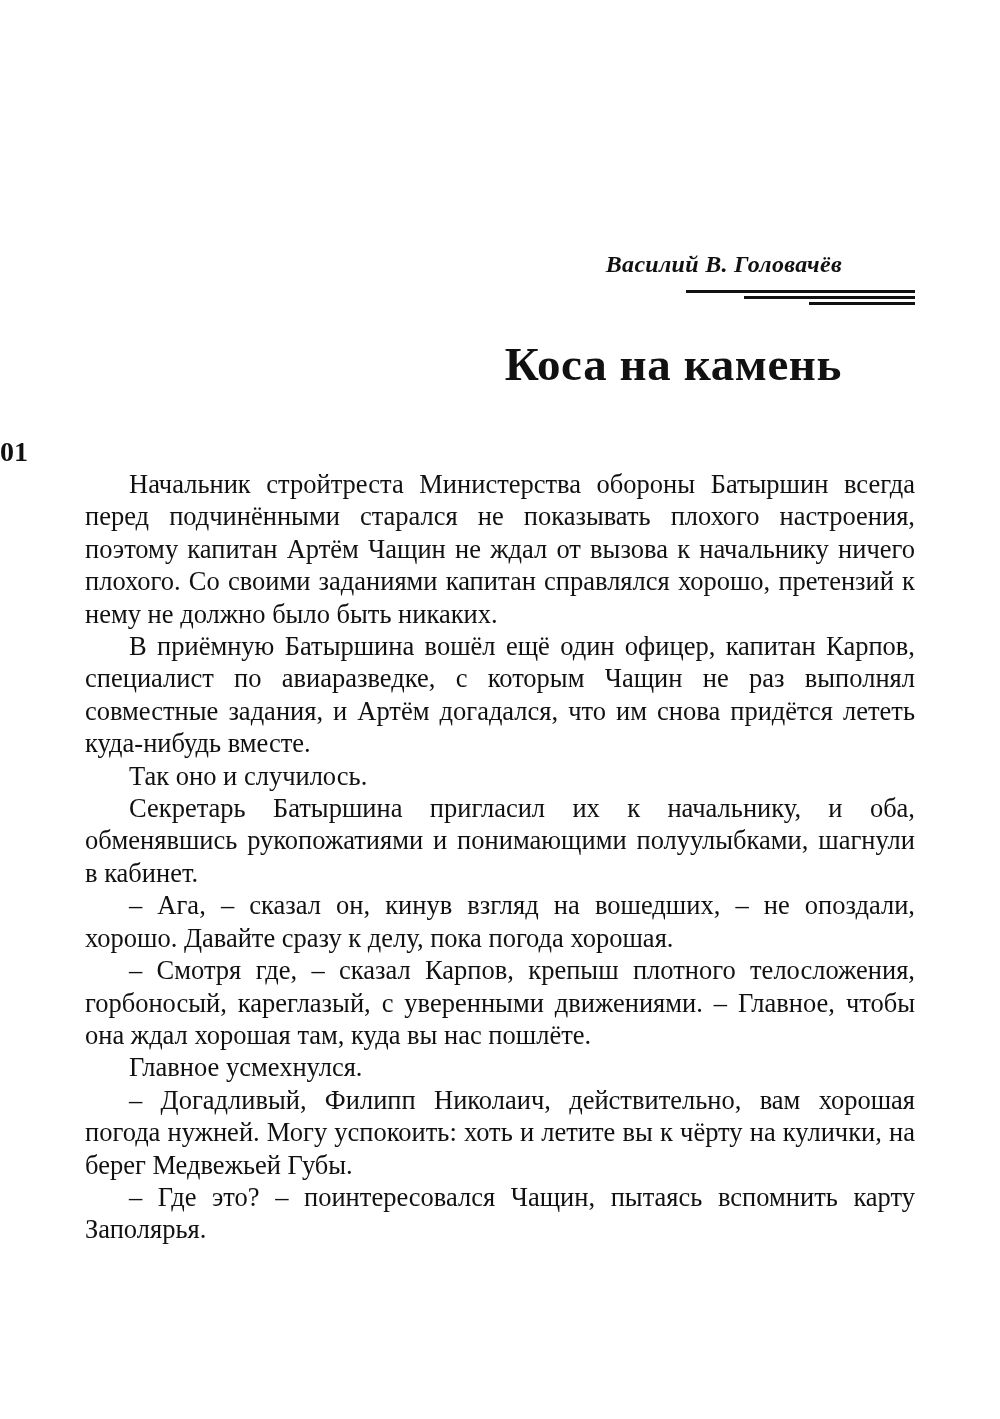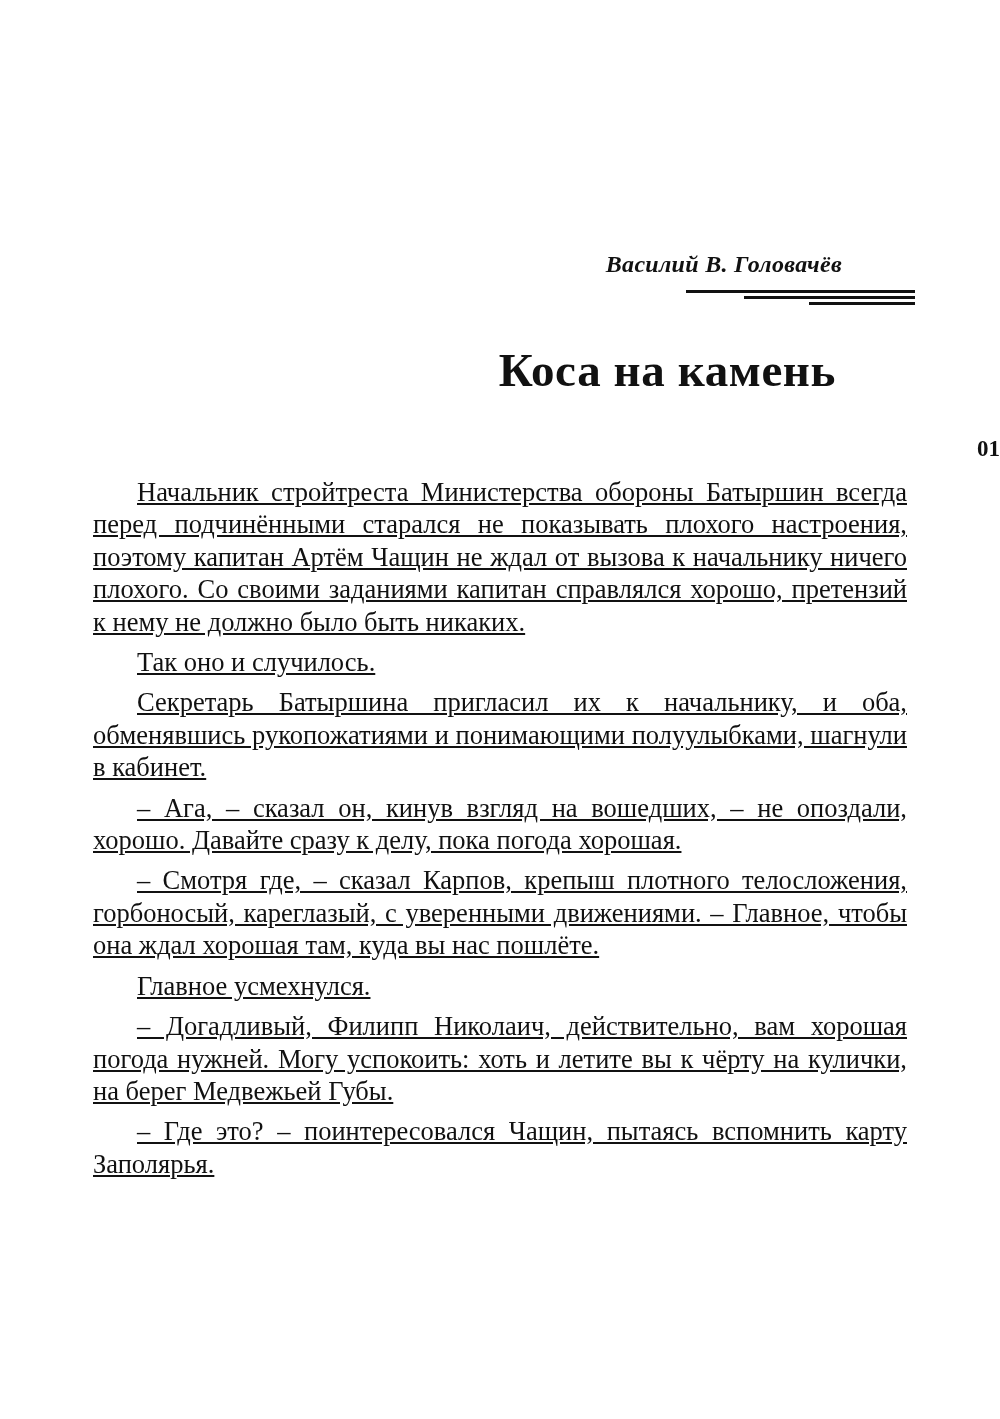--- a/index.html
+++ b/index.html
@@ -45,55 +45,55 @@
     font-size: 47px;
     font-weight: bold;
     letter-spacing: 0.6px;
     white-space: nowrap;
   }
   .chapter {
     position: absolute;
     left: 0;
     width: 1000px;
     top: 432px;
-    text-align: right;
-    font-size: 23px;
+    text-align: left;
+    font-size: 28px;
     font-weight: bold;
   }
   .body-text {
     position: absolute;
     left: 85px;
     top: 464px;
     width: 830px;
     font-size: 26.5px;
     line-height: 32.4px;
     text-align: justify;
   }
   .body-text p {
-    margin: 8px;
+    margin: 0;
     text-indent: 44px;
-    text-decoration: underline;
   }
 </style>
 </head>
 <body>
 
 <div class="page">
   <div class="author">Василий В. Головачёв</div>
 
   <div class="rule rule-1"></div>
   <div class="rule rule-2"></div>
   <div class="rule rule-3"></div>
 
-  <h1 class="title" style="margin:6px;">Коса на камень</h1>
+  <h1 class="title" style="margin:0;">Коса на камень</h1>
 
   <div class="chapter">01</div>
 
   <div class="body-text">
     <p>Начальник стройтреста Министерства обороны Батыршин всегда перед подчинёнными старался не показывать плохого настроения, поэтому капитан Артём Чащин не ждал от вызова к начальнику ничего плохого. Со своими заданиями капитан справлялся хорошо, претензий к нему не должно было быть никаких.</p>
+    <p>В приёмную Батыршина вошёл ещё один офицер, капитан Карпов, специалист по авиаразведке, с которым Чащин не раз выполнял совместные задания, и Артём догадался, что им снова придётся лететь куда-нибудь вместе.</p>
     <p>Так оно и случилось.</p>
     <p>Секретарь Батыршина пригласил их к начальнику, и оба, обменявшись рукопожатиями и понимающими полуулыбками, шагнули в кабинет.</p>
     <p>– Ага, – сказал он, кинув взгляд на вошедших, – не опоздали, хорошо. Давайте сразу к делу, пока погода хорошая.</p>
     <p>– Смотря где, – сказал Карпов, крепыш плотного телосложения, горбоносый, кареглазый, с уверенными движениями. – Главное, чтобы она ждал хорошая там, куда вы нас пошлёте.</p>
     <p>Главное усмехнулся.</p>
     <p>– Догадливый, Филипп Николаич, действительно, вам хорошая погода нужней. Могу успокоить: хоть и летите вы к чёрту на кулички, на берег Медвежьей Губы.</p>
     <p>– Где это? – поинтересовался Чащин, пытаясь вспомнить карту Заполярья.</p>
   </div>
 </div>
 

